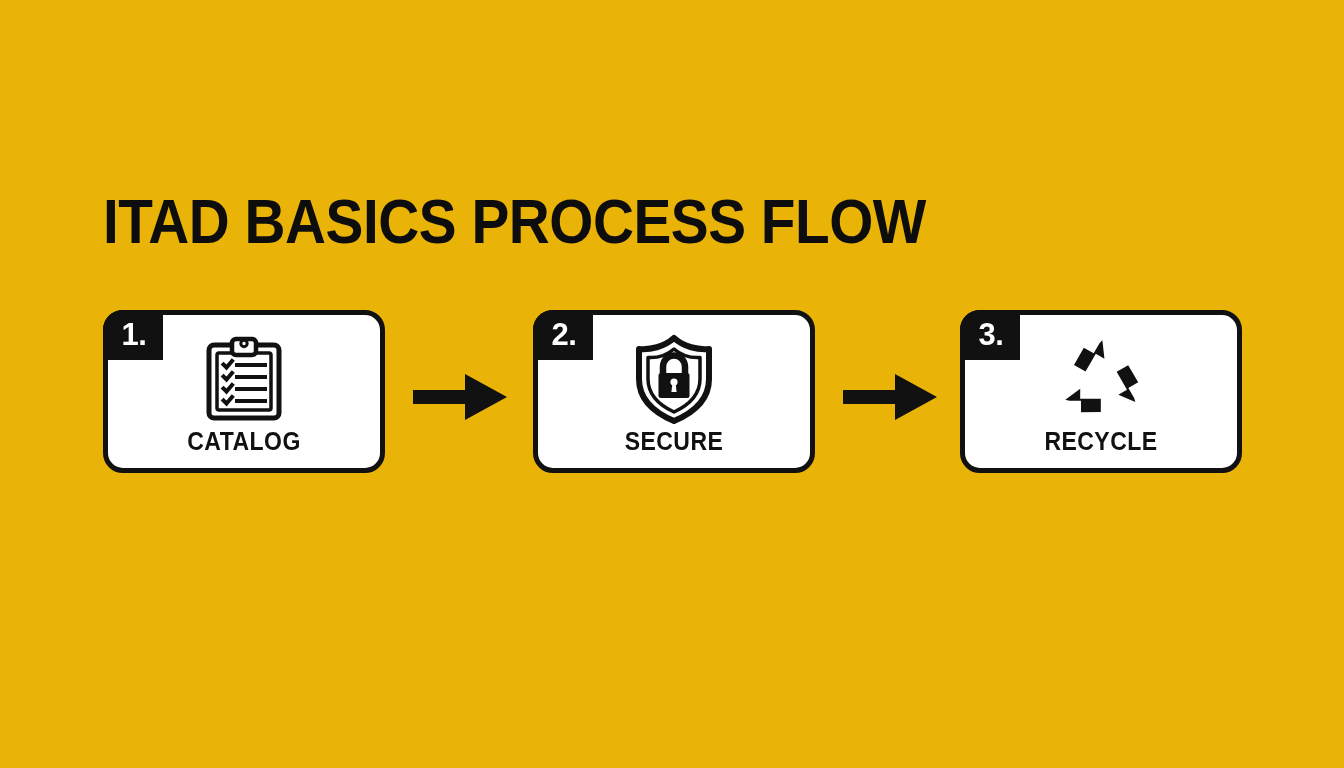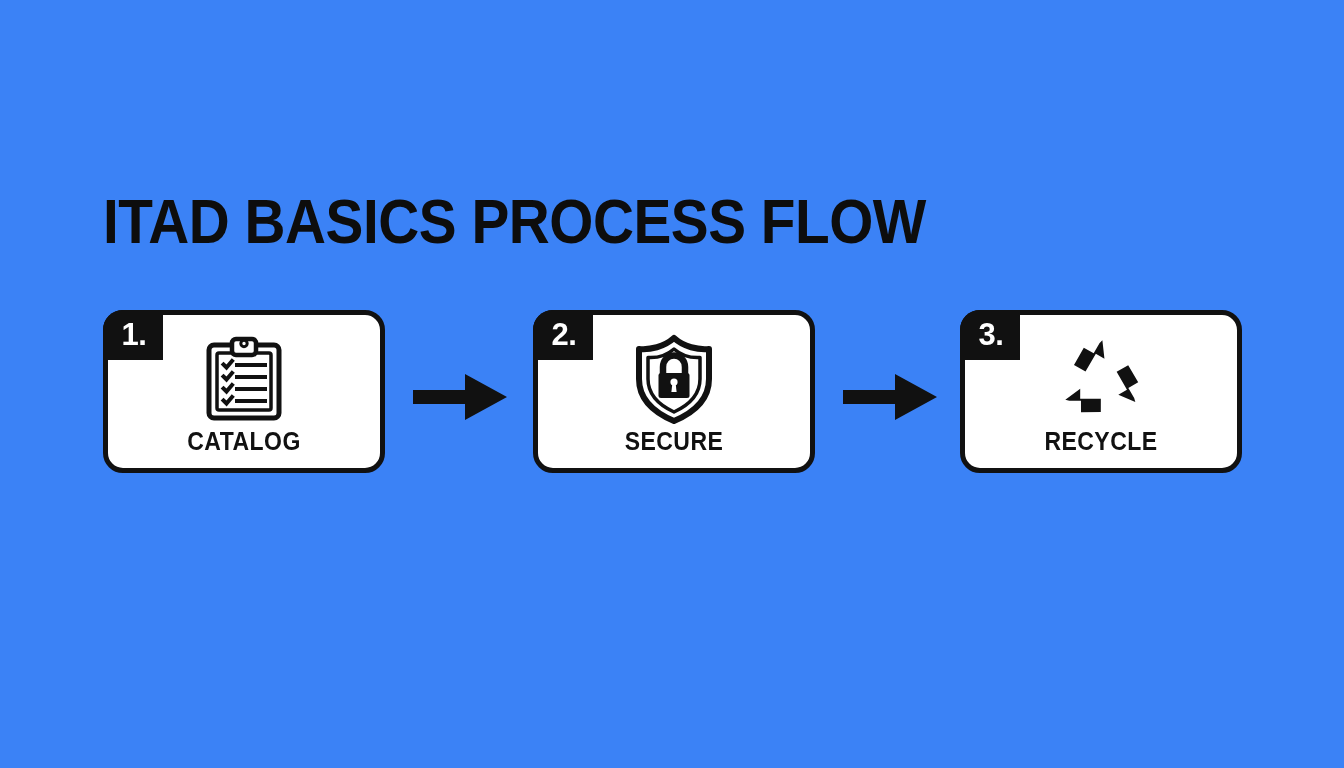--- a/index.html
+++ b/index.html
@@ -11,21 +11,21 @@
     height: 768px;
     background: #fdfdfe;
     font-family: "Liberation Sans", sans-serif;
     overflow: hidden;
     position: relative;
   }
 
   #slide {
     position: absolute;
     inset: 0;
-    background: #3b82f6;
+    background: #eab308;
   }
 
   
   #page-title {
     position: absolute;
     left: 103px;
     top: 146px;
     font-family: "Liberation Sans Narrow", "Liberation Sans", sans-serif;
     font-size: 63px;
     line-height: 66px;

